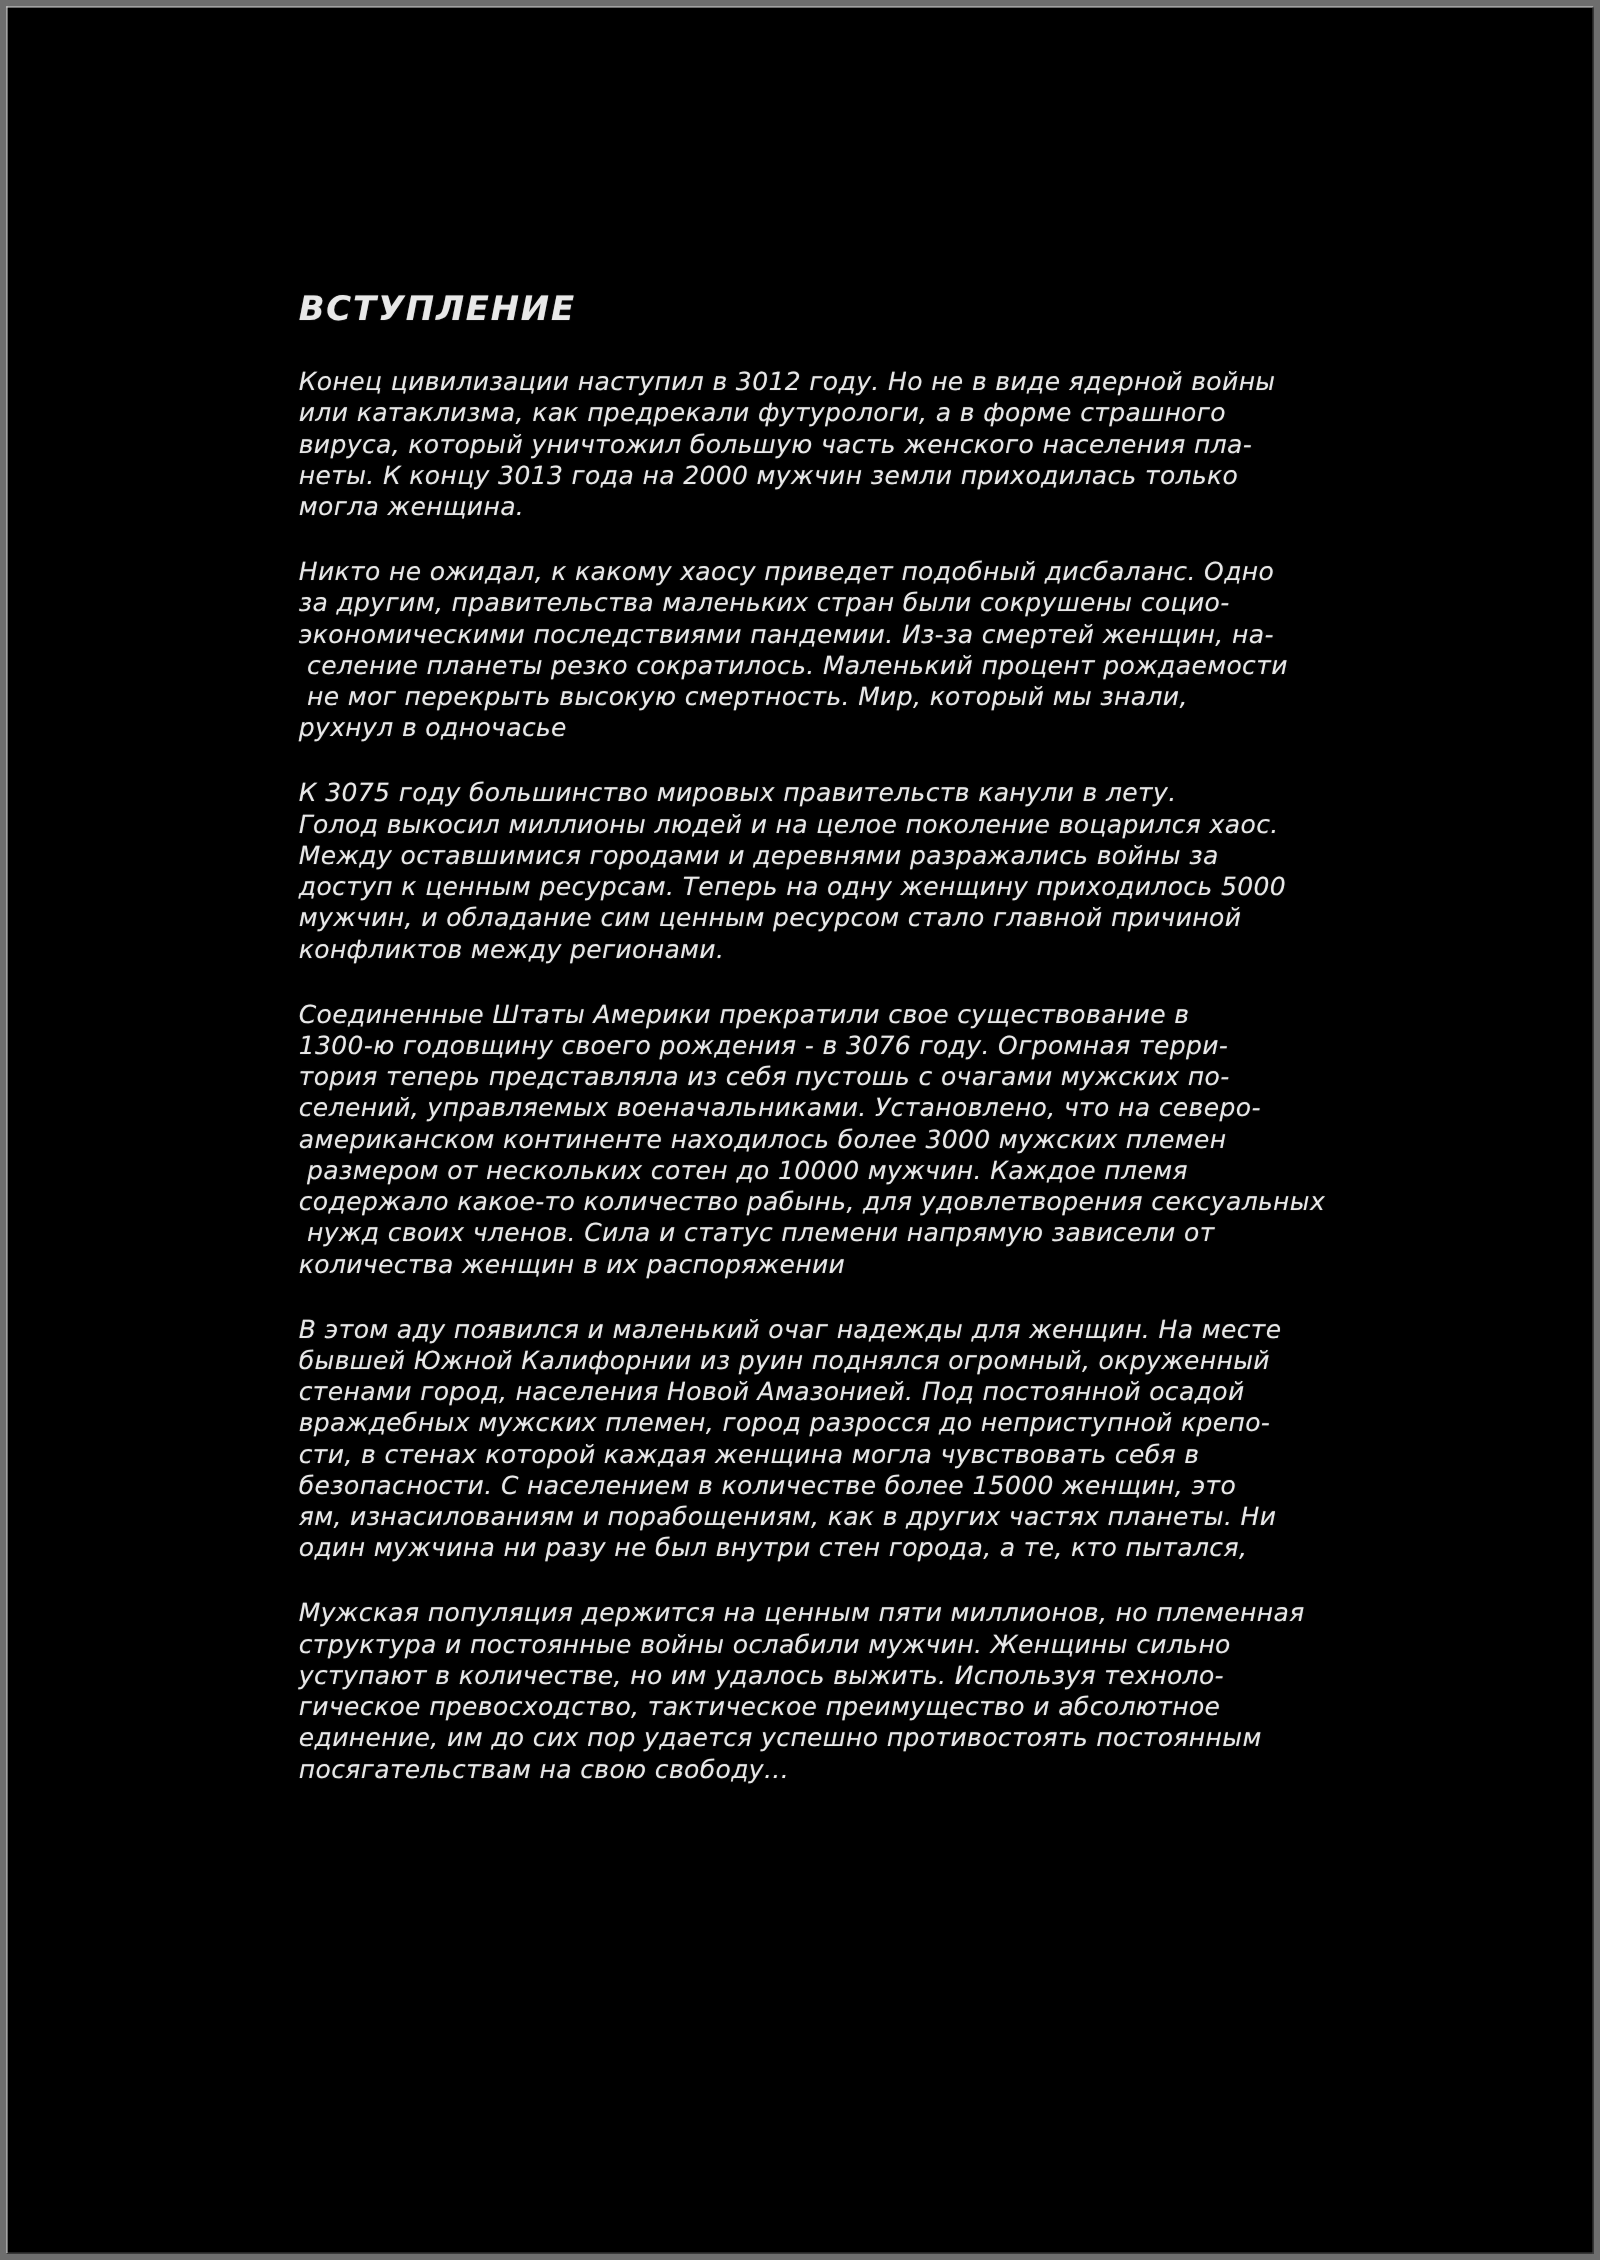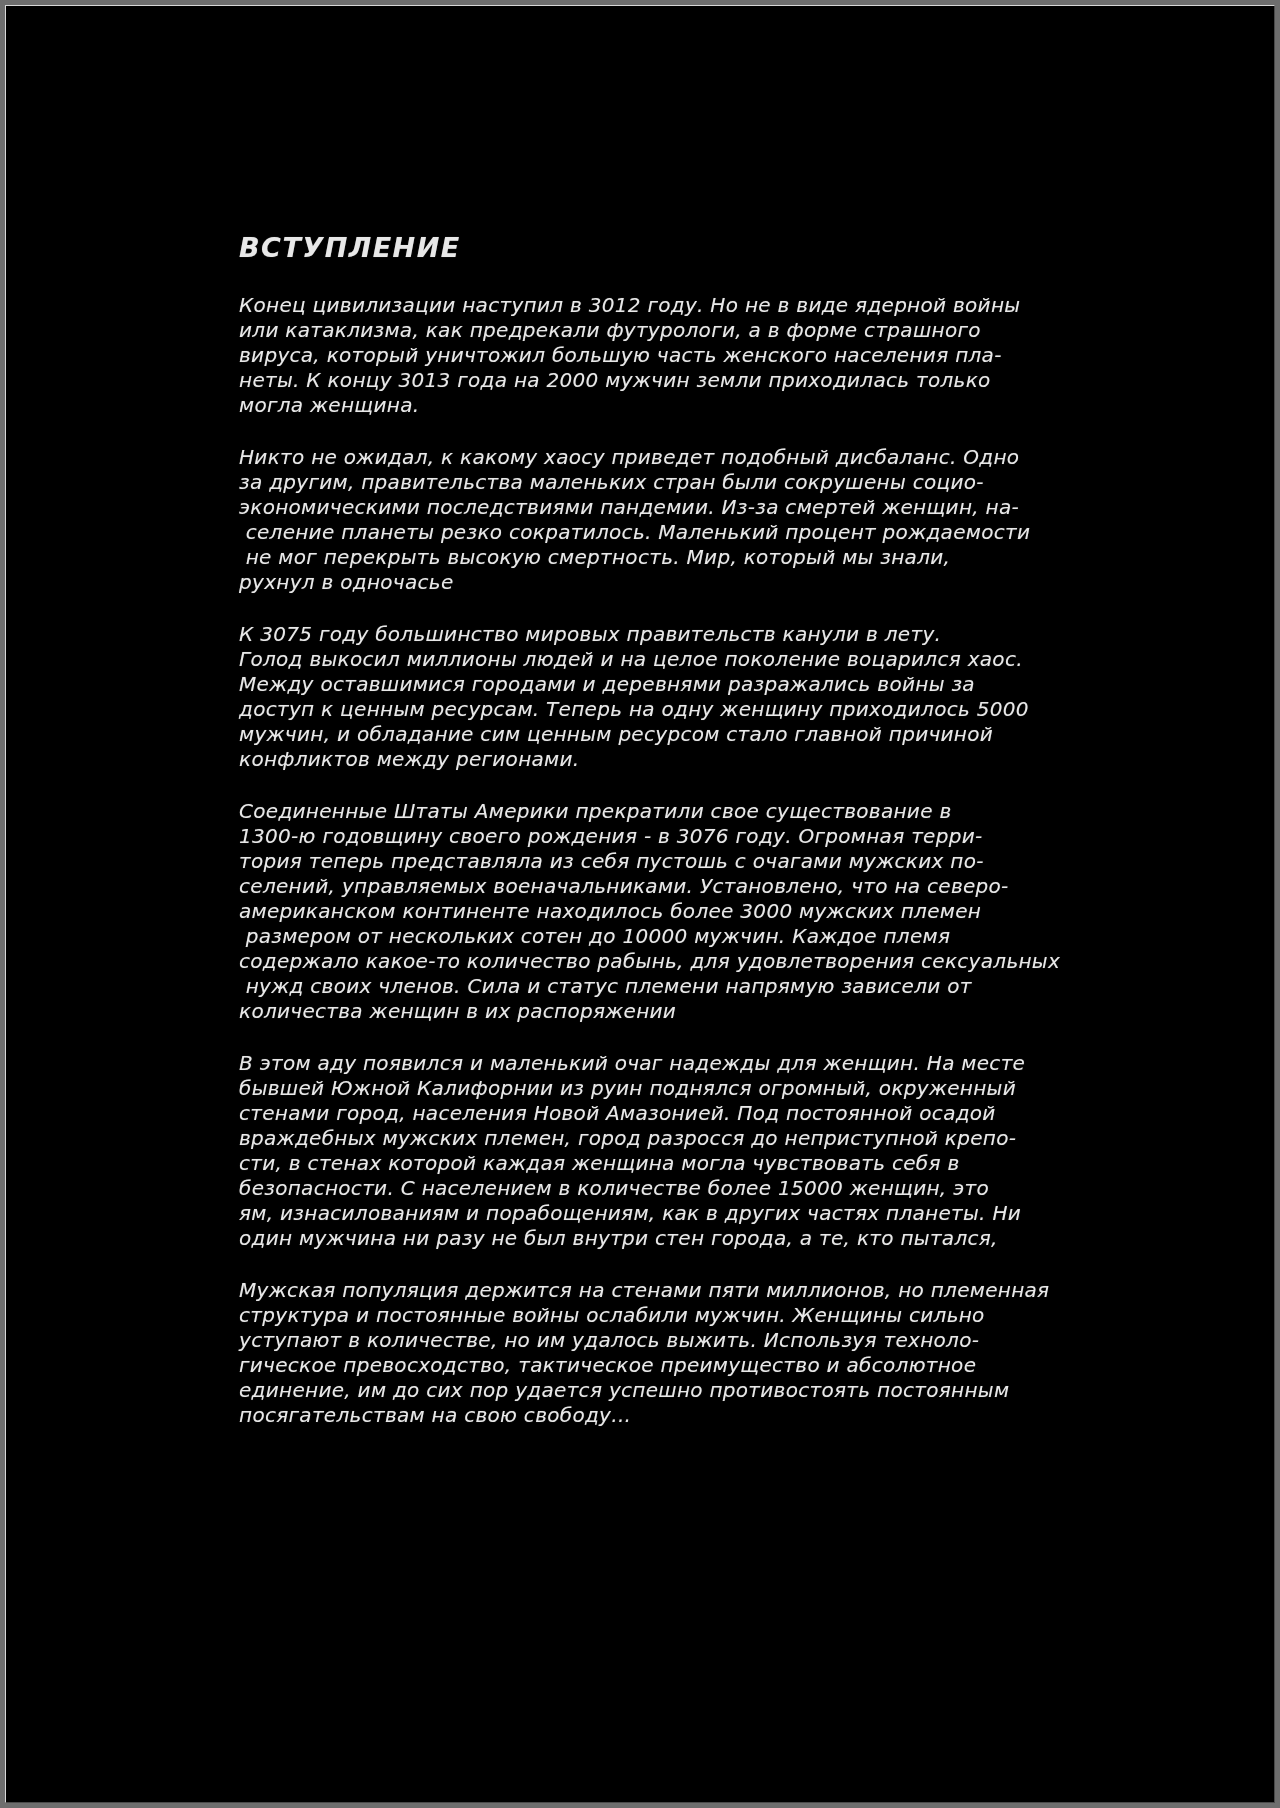--- a/index.html
+++ b/index.html
@@ -98,21 +98,21 @@
             <div class="line">В этом аду появился и маленький очаг надежды для женщин. На месте</div>
             <div class="line">бывшей Южной Калифорнии из руин поднялся огромный, окруженный</div>
             <div class="line">стенами город, населения Новой Амазонией. Под постоянной осадой</div>
             <div class="line">враждебных мужских племен, город разросся до неприступной крепо-</div>
             <div class="line">сти, в стенах которой каждая женщина могла чувствовать себя в</div>
             <div class="line">безопасности. С населением в количестве более 15000 женщин, это</div>
             <div class="line">ям, изнасилованиям и порабощениям, как в других частях планеты. Ни</div>
             <div class="line">один мужчина ни разу не был внутри стен города, а те, кто пытался,</div>
           </div>
           <div class="para">
-            <div class="line">Мужская популяция держится на стенами пяти миллионов, но племенная</div>
+            <div class="line">Мужская популяция держится на ценным пяти миллионов, но племенная</div>
             <div class="line">структура и постоянные войны ослабили мужчин. Женщины сильно</div>
             <div class="line">уступают в количестве, но им удалось выжить. Используя техноло-</div>
             <div class="line">гическое превосходство, тактическое преимущество и абсолютное</div>
             <div class="line">единение, им до сих пор удается успешно противостоять постоянным</div>
             <div class="line">посягательствам на свою свободу...</div>
           </div>
         </div>
     </div>
   </div>
 </div>

